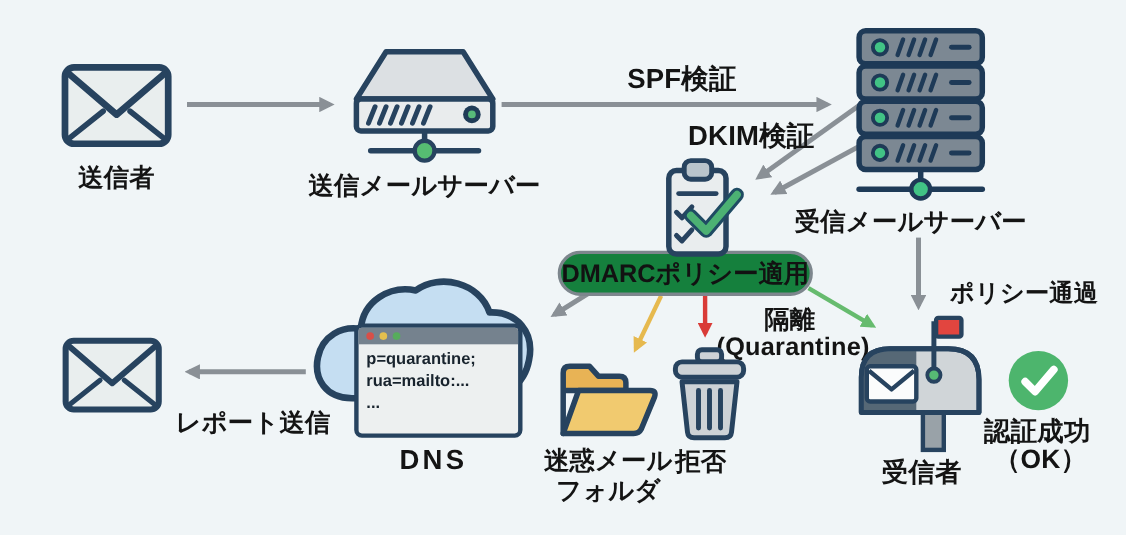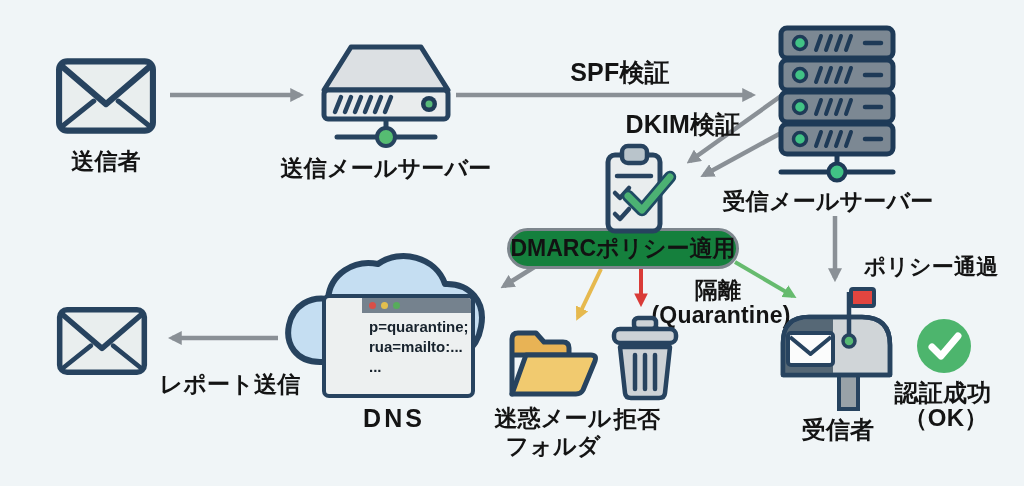--- a/index.html
+++ b/index.html
@@ -17,21 +17,21 @@
   #arrows{position:absolute;left:0;top:0;width:1024px;height:486px;pointer-events:none;}
   .pill{
     position:absolute;left:507px;top:228px;width:232px;height:41px;
     background:#15803d;border:3px solid #7d868d;border-radius:22px;
     display:flex;align-items:center;justify-content:center;
     font-weight:bold;font-size:23px;color:#121212;box-sizing:border-box;white-space:nowrap;
   }
   .dnswin{
     position:absolute;left:322px;top:294px;width:153px;height:104px;
     background:#edf0f0;border:4px solid #27435f;border-radius:7px;
-    box-sizing:border-box;overflow:hidden;z-index:5;padding-left:36px;
+    box-sizing:border-box;overflow:hidden;z-index:5;
   }
   .dnsbar{height:15px;background:#75828e;display:flex;align-items:center;gap:5px;padding-left:7px;}
   .wdot{width:7px;height:7px;border-radius:50%;}
   .dnsbody{padding:4px 6px 0 7px;font-weight:bold;font-size:15px;line-height:1.32;color:#18232d;font-family:"Liberation Sans","DejaVu Sans",sans-serif;}
 </style>
 </head>
 <body>
 
 <div id="stage">
 

